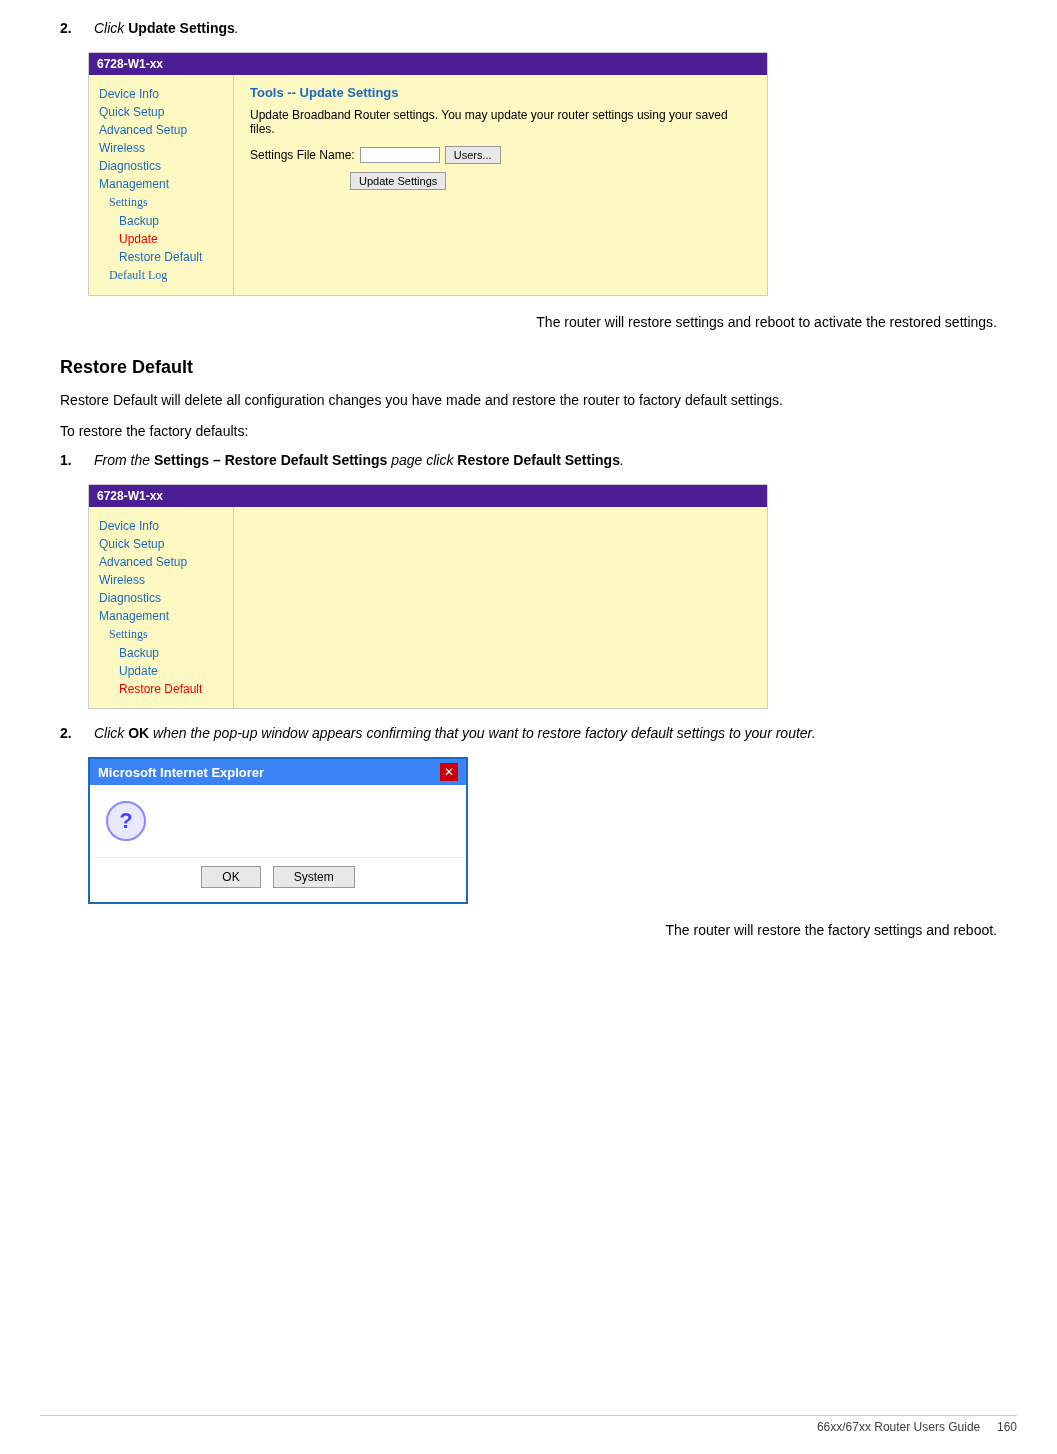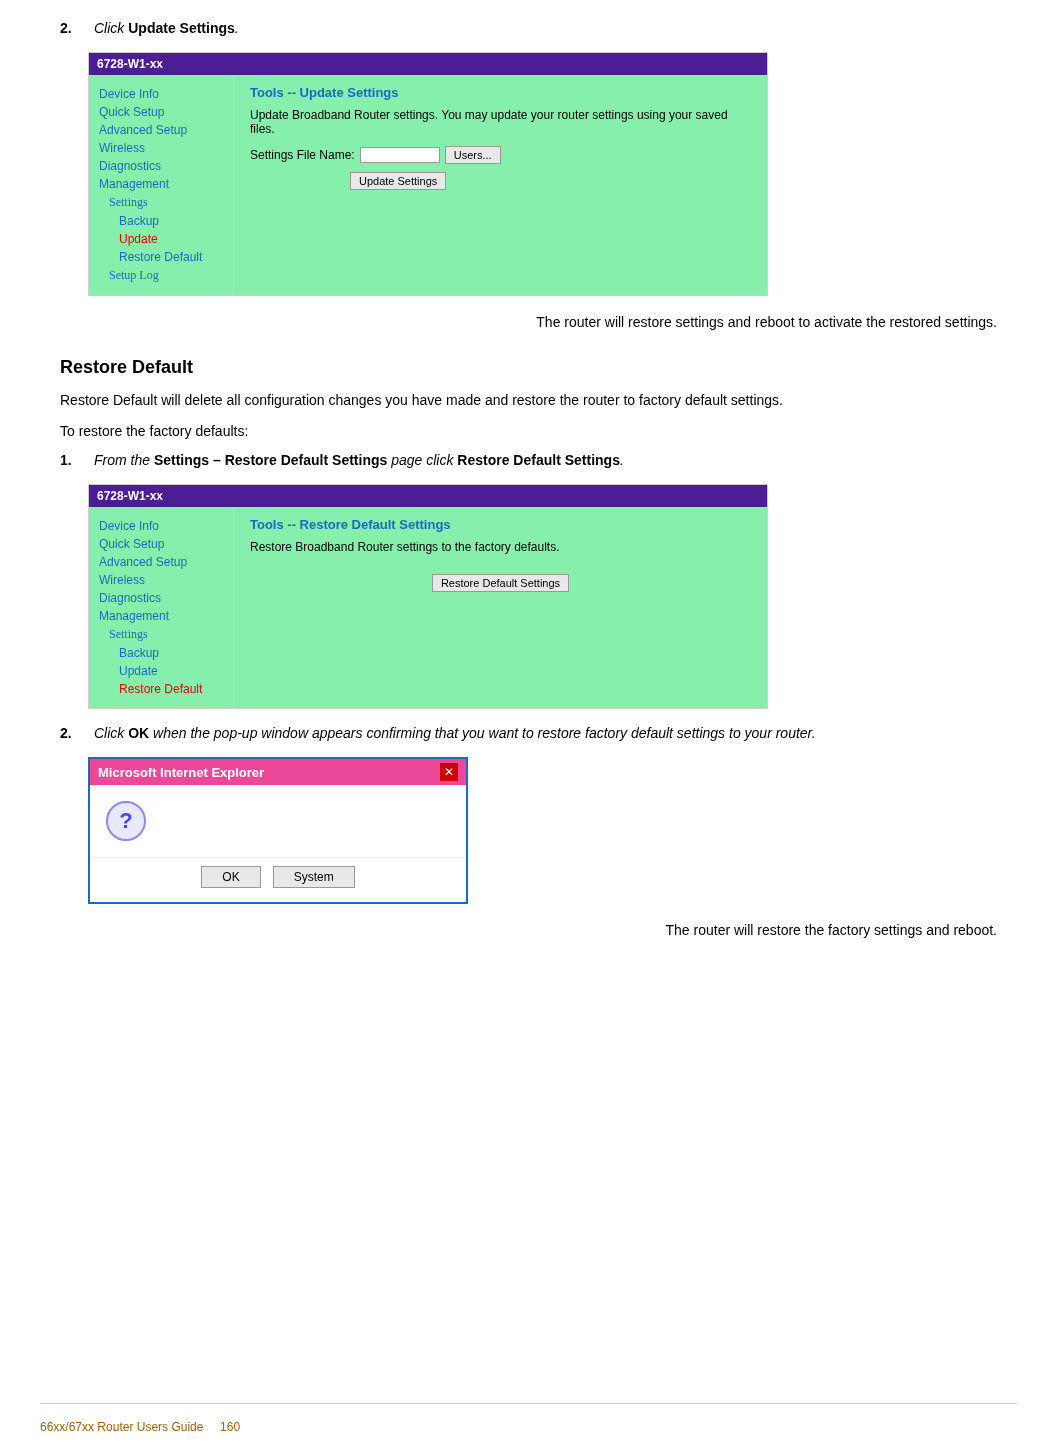--- a/index.html
+++ b/index.html
@@ -34,21 +34,21 @@
     }
     .router-title-bar {
       background: #4c1d95;
       color: #fff;
       font-size: 12px;
       padding: 4px 8px;
       font-weight: bold;
     }
     .router-body {
       display: flex;
-      background: #86efac;
+      background: #fef9c3;
     }
     .router-nav {
       width: 145px;
       border-right: 1px solid #ccc;
       padding: 10px 0;
       font-size: 12px;
     }
     .router-nav a {
       display: block;
       color: #1a6bbf;
@@ -114,21 +114,21 @@
       margin-bottom: 10px;
     }
 
     .popup-screenshot {
       border: 2px solid #1a6bbf;
       margin: 16px 0 16px 28px;
       width: 380px;
       font-size: 12px;
     }
     .popup-title-bar {
-      background: #ec4899;
+      background: #3b82f6;
       color: #fff;
       padding: 4px 8px;
       display: flex;
       align-items: center;
       justify-content: space-between;
       font-size: 13px;
       font-weight: bold;
     }
     .popup-close-btn {
       background: #c00;
@@ -180,25 +180,25 @@
       font-size: 12px;
       padding: 3px 20px;
       cursor: pointer;
     }
 
     .page-footer {
       position: fixed;
       bottom: 20px;
       right: 40px;
       font-size: 12px;
-      color: #a16207;
+      color: #404040;
       border-top: 1px solid #ccc;
       width: calc(100% - 80px);
-      text-align: left;
-      padding-top: 16px;
+      text-align: right;
+      padding-top: 4px;
     }
   </style>
 </head>
 <body>
 
 <div class="step-header">
   <span class="step-number">2.</span>
   <span class="step-text">
     Click <b>Update Settings</b>.
   </span>
@@ -211,21 +211,21 @@
       <a href="#">Device Info</a>
       <a href="#">Quick Setup</a>
       <a href="#">Advanced Setup</a>
       <a href="#">Wireless</a>
       <a href="#">Diagnostics</a>
       <a href="#">Management</a>
       <a href="#" class="indent1">Settings</a>
       <a href="#" class="indent2">Backup</a>
       <a href="#" class="indent2 active">Update</a>
       <a href="#" class="indent2">Restore Default</a>
-      <a href="#" class="indent1">Setup Log</a>
+      <a href="#" class="indent1">Default Log</a>
     </div>
     <div class="router-content">
       <div class="router-content-title">Tools -- Update Settings</div>
       <p>Update Broadband Router settings. You may update your router settings using your saved files.</p>
       <div class="router-form-row">
         <label>Settings File Name:</label>
         <input type="text" class="router-input" style="">
         <button class="router-btn">Users...</button>
       </div>
       <div class="router-btn-row">
@@ -257,27 +257,20 @@
       <a href="#">Quick Setup</a>
       <a href="#">Advanced Setup</a>
       <a href="#">Wireless</a>
       <a href="#">Diagnostics</a>
       <a href="#">Management</a>
       <a href="#" class="indent1">Settings</a>
       <a href="#" class="indent2">Backup</a>
       <a href="#" class="indent2">Update</a>
       <a href="#" class="indent2 active">Restore Default</a>
     </div>
-    <div class="router-content">
-      <div class="router-content-title">Tools -- Restore Default Settings</div>
-      <p>Restore Broadband Router settings to the factory defaults.</p>
-      <div style="text-align:center; margin-top: 20px;">
-        <button class="router-btn">Restore Default Settings</button>
-      </div>
-    </div>
   </div>
 </div>
 
 <div class="step-header" style="margin-top:16px;">
   <span class="step-number">2.</span>
   <span class="step-text">
     Click <b>OK</b> when the pop-up window appears confirming that you want to restore factory default settings to your router.
   </span>
 </div>
 

